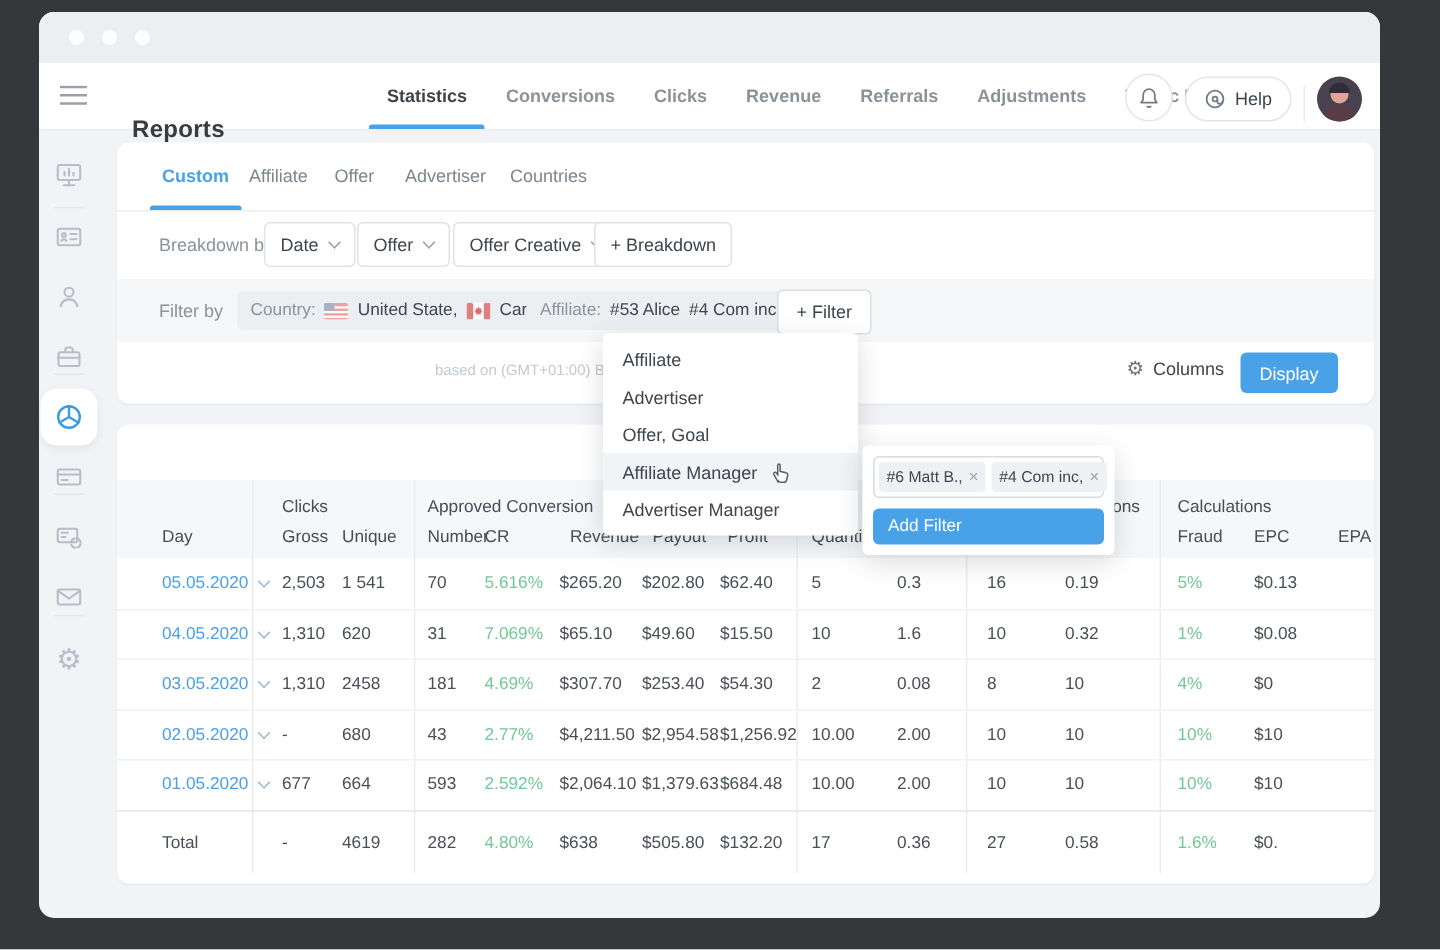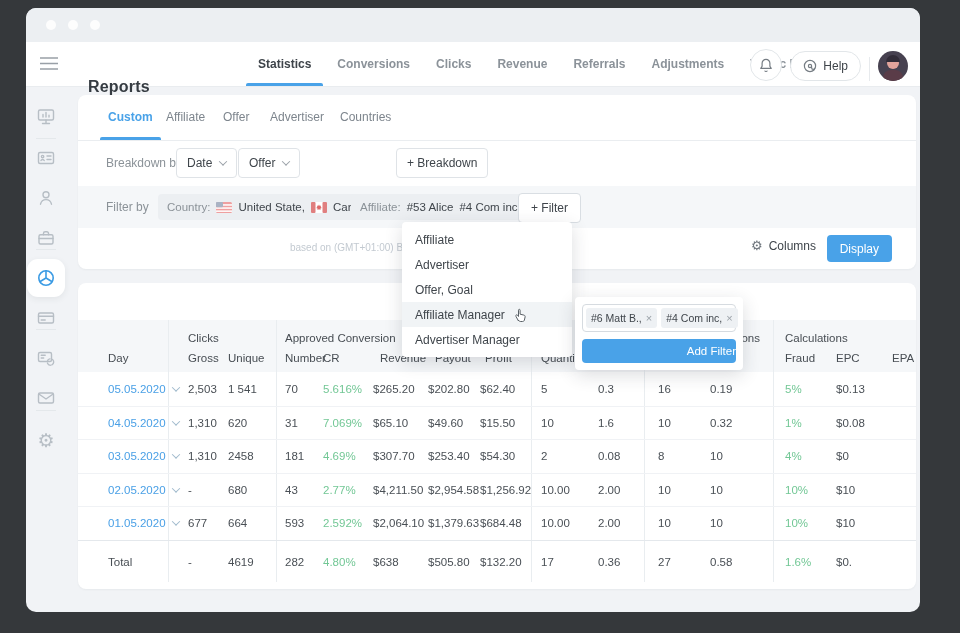--- a/index.html
+++ b/index.html
@@ -81,21 +81,21 @@
   
   .overlay{position:absolute;z-index:50;background:#fff;border-radius:4px;box-shadow:0 5px 18px rgba(35,45,55,.16);}
   .dd{left:376px;top:214px;width:170px;padding:5px 0;}
   .dd-item{height:25px;display:flex;align-items:center;gap:9px;padding:0 13px;font-size:12px;color:#3f454b;}
   .dd-item.hover{background:#f1f4f6;}
   
   .pp{left:549px;top:289px;width:168px;padding:7px;box-sizing:border-box;}
   .pp-input{border:1px solid #d6dbe0;border-radius:4px;padding:3px;display:flex;gap:4px;min-height:20px;}
   .tag{background:#eef1f4;border-radius:3px;font-size:10.5px;color:#3f454b;padding:3px 5px;display:flex;gap:4px;align-items:center;white-space:nowrap;}
   .tag .chip-x{font-size:11px;margin:0;}
-  .pp-btn{margin-top:7px;height:24px;background:#49a2e8;border-radius:4px;color:#fff;font-size:11.5px;display:flex;align-items:center;justify-content:flex-end;}
+  .pp-btn{margin-top:7px;height:24px;background:#49a2e8;border-radius:4px;color:#fff;font-size:11.5px;display:flex;align-items:center;justify-content:flex-start;padding-left:10px;}
   svg{display:block;}
 </style>
 </head>
 <body>
 
 <div class="stage">
   <div class="window">
 
     <div class="titlebar">
       <span class="tdot" style="left:20px"></span>
@@ -220,20 +220,24 @@
       </div>
 
       <div class="brow">
         <span class="rlabel" style="left:28px">Breakdown by</span>
         <div class="sel" style="left:98px">
             <span>Date</span>
             <i class="chev"></i>
           </div>
         <div class="sel" style="left:160px">
             <span>Offer</span>
+            <i class="chev"></i>
+          </div>
+        <div class="sel" style="left:224px">
+            <span>Offer Creative</span>
             <i class="chev"></i>
           </div>
         <div class="sel" style="left:318px">
             <span>+ Breakdown</span>
           </div>
       </div>
 
       <div class="frow">
         <span class="rlabel" style="left:28px">Filter by</span>
         <div class="chip" style="left:80px">

